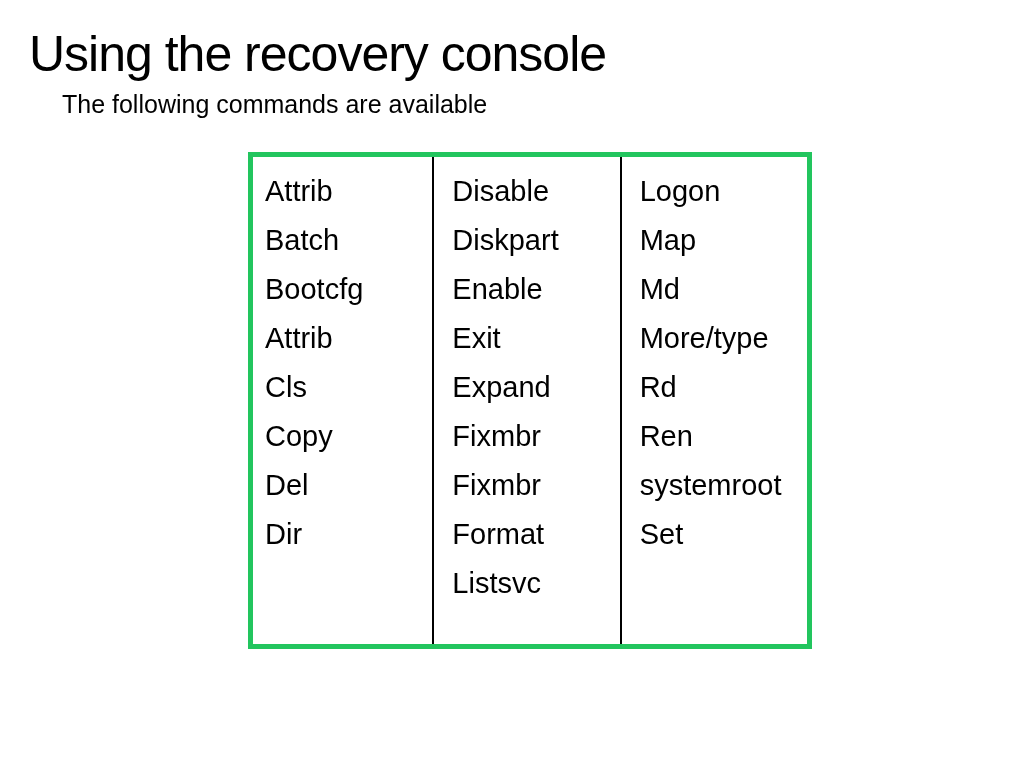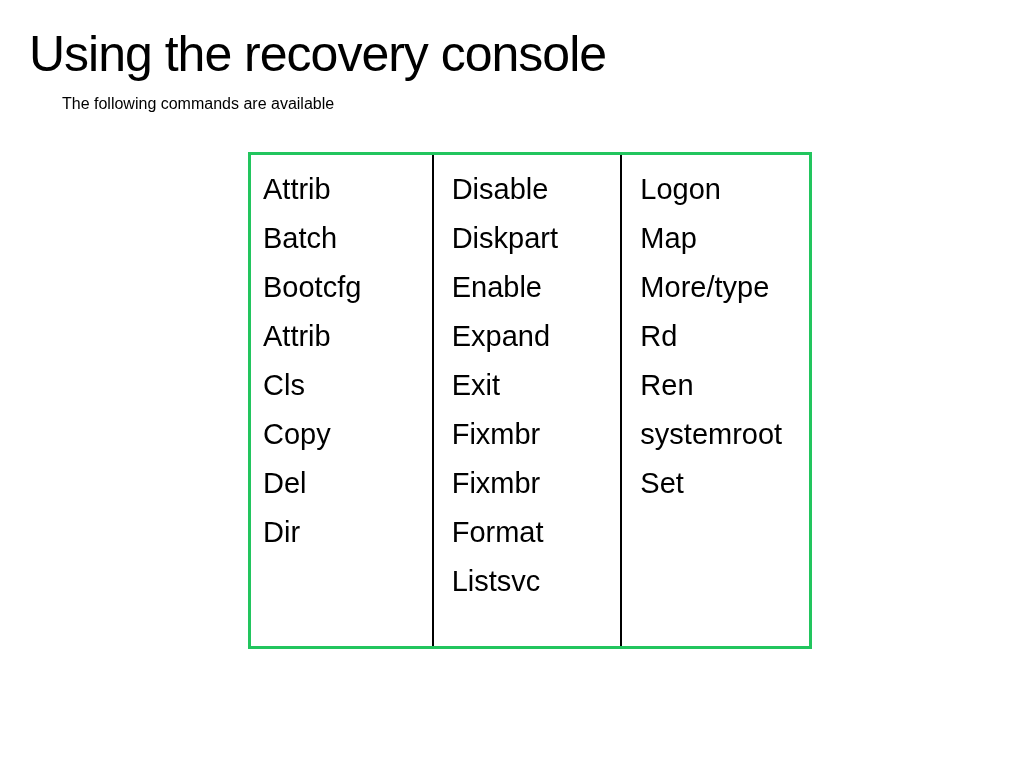--- a/index.html
+++ b/index.html
@@ -25,31 +25,31 @@
     font-size: 50px;
     line-height: 60px;
     letter-spacing: -1px;
     white-space: nowrap;
     padding-left: 13px;
   }
   .subtitle {
     position: absolute;
     top: 88px;
     left: 62px;
-    font-size: 16px;
+    font-size: 25px;
     line-height: 32px;
     white-space: nowrap;
   }
   .commands-table {
     position: absolute;
     left: 248px;
     top: 152px;
     width: 564px;
     height: 497px;
-    border: 3px solid #22c55e;
+    border: 5px solid #22c55e;
     box-sizing: border-box;
     display: flex;
     background: #ffffff;
     gap: 6px;
   }
   .commands-col {
     flex: 1 1 0;
     box-sizing: border-box;
     border-right: 2px solid #000000;
     padding: 10px 0 0 12px;
@@ -80,30 +80,31 @@
         <div class="cmd">Attrib</div>
         <div class="cmd">Cls</div>
         <div class="cmd">Copy</div>
         <div class="cmd">Del</div>
         <div class="cmd">Dir</div>
       </div>
     <div class="commands-col">
         <div class="cmd">Disable</div>
         <div class="cmd">Diskpart</div>
         <div class="cmd">Enable</div>
+        <div class="cmd">Exit</div>
         <div class="cmd">Expand</div>
-        <div class="cmd">Exit</div>
         <div class="cmd">Fixmbr</div>
         <div class="cmd">Fixmbr</div>
         <div class="cmd">Format</div>
         <div class="cmd">Listsvc</div>
       </div>
     <div class="commands-col">
         <div class="cmd">Logon</div>
         <div class="cmd">Map</div>
+        <div class="cmd">Md</div>
         <div class="cmd">More/type</div>
         <div class="cmd">Rd</div>
         <div class="cmd">Ren</div>
         <div class="cmd">systemroot</div>
         <div class="cmd">Set</div>
       </div>
   </div>
 </div>
 
 </body></html>

